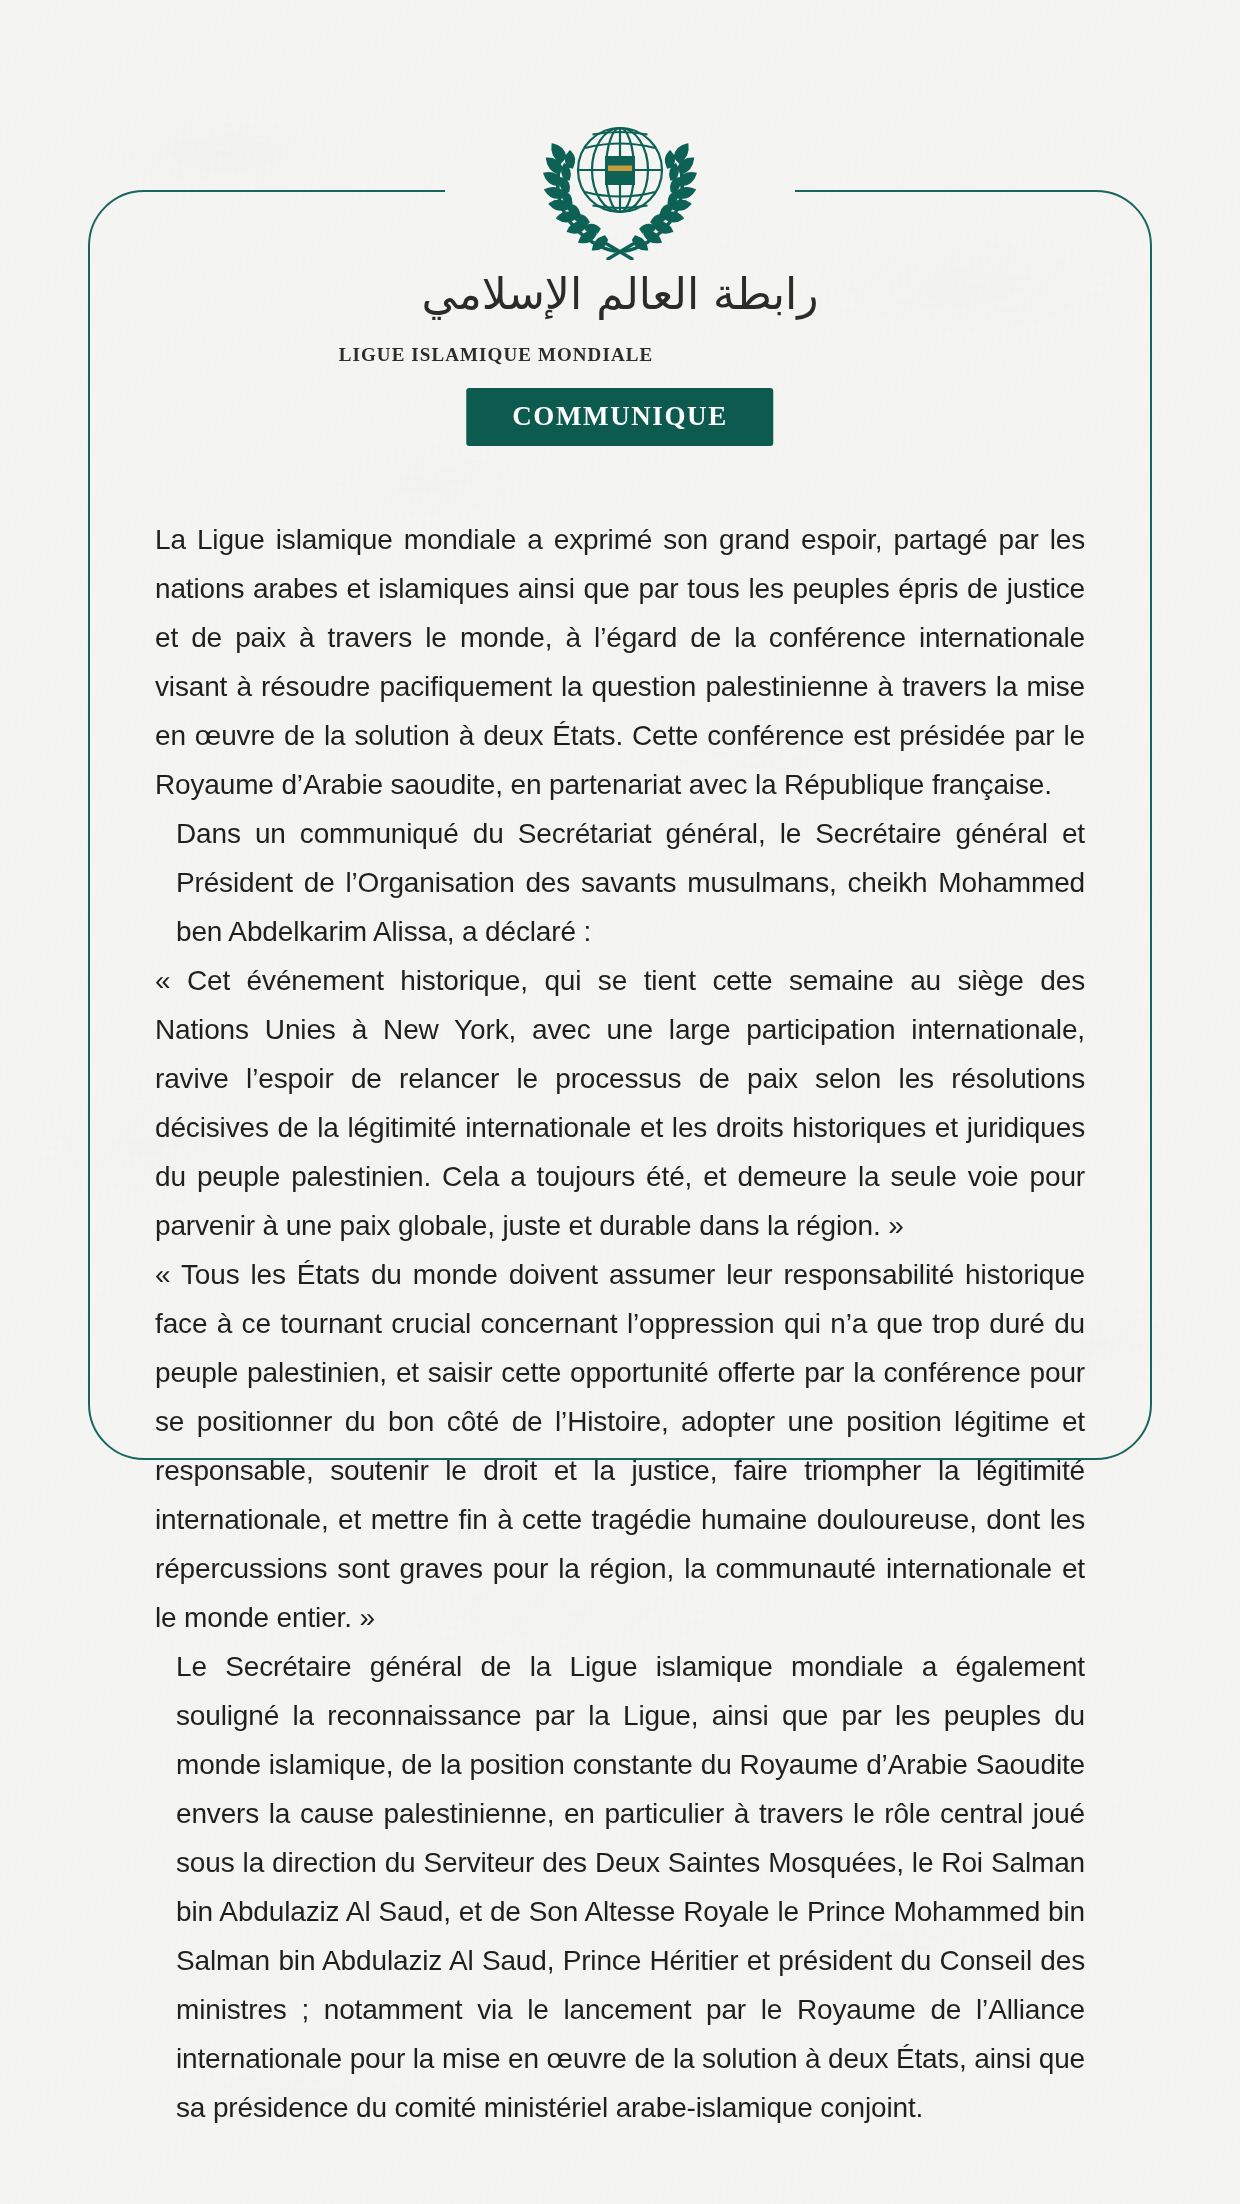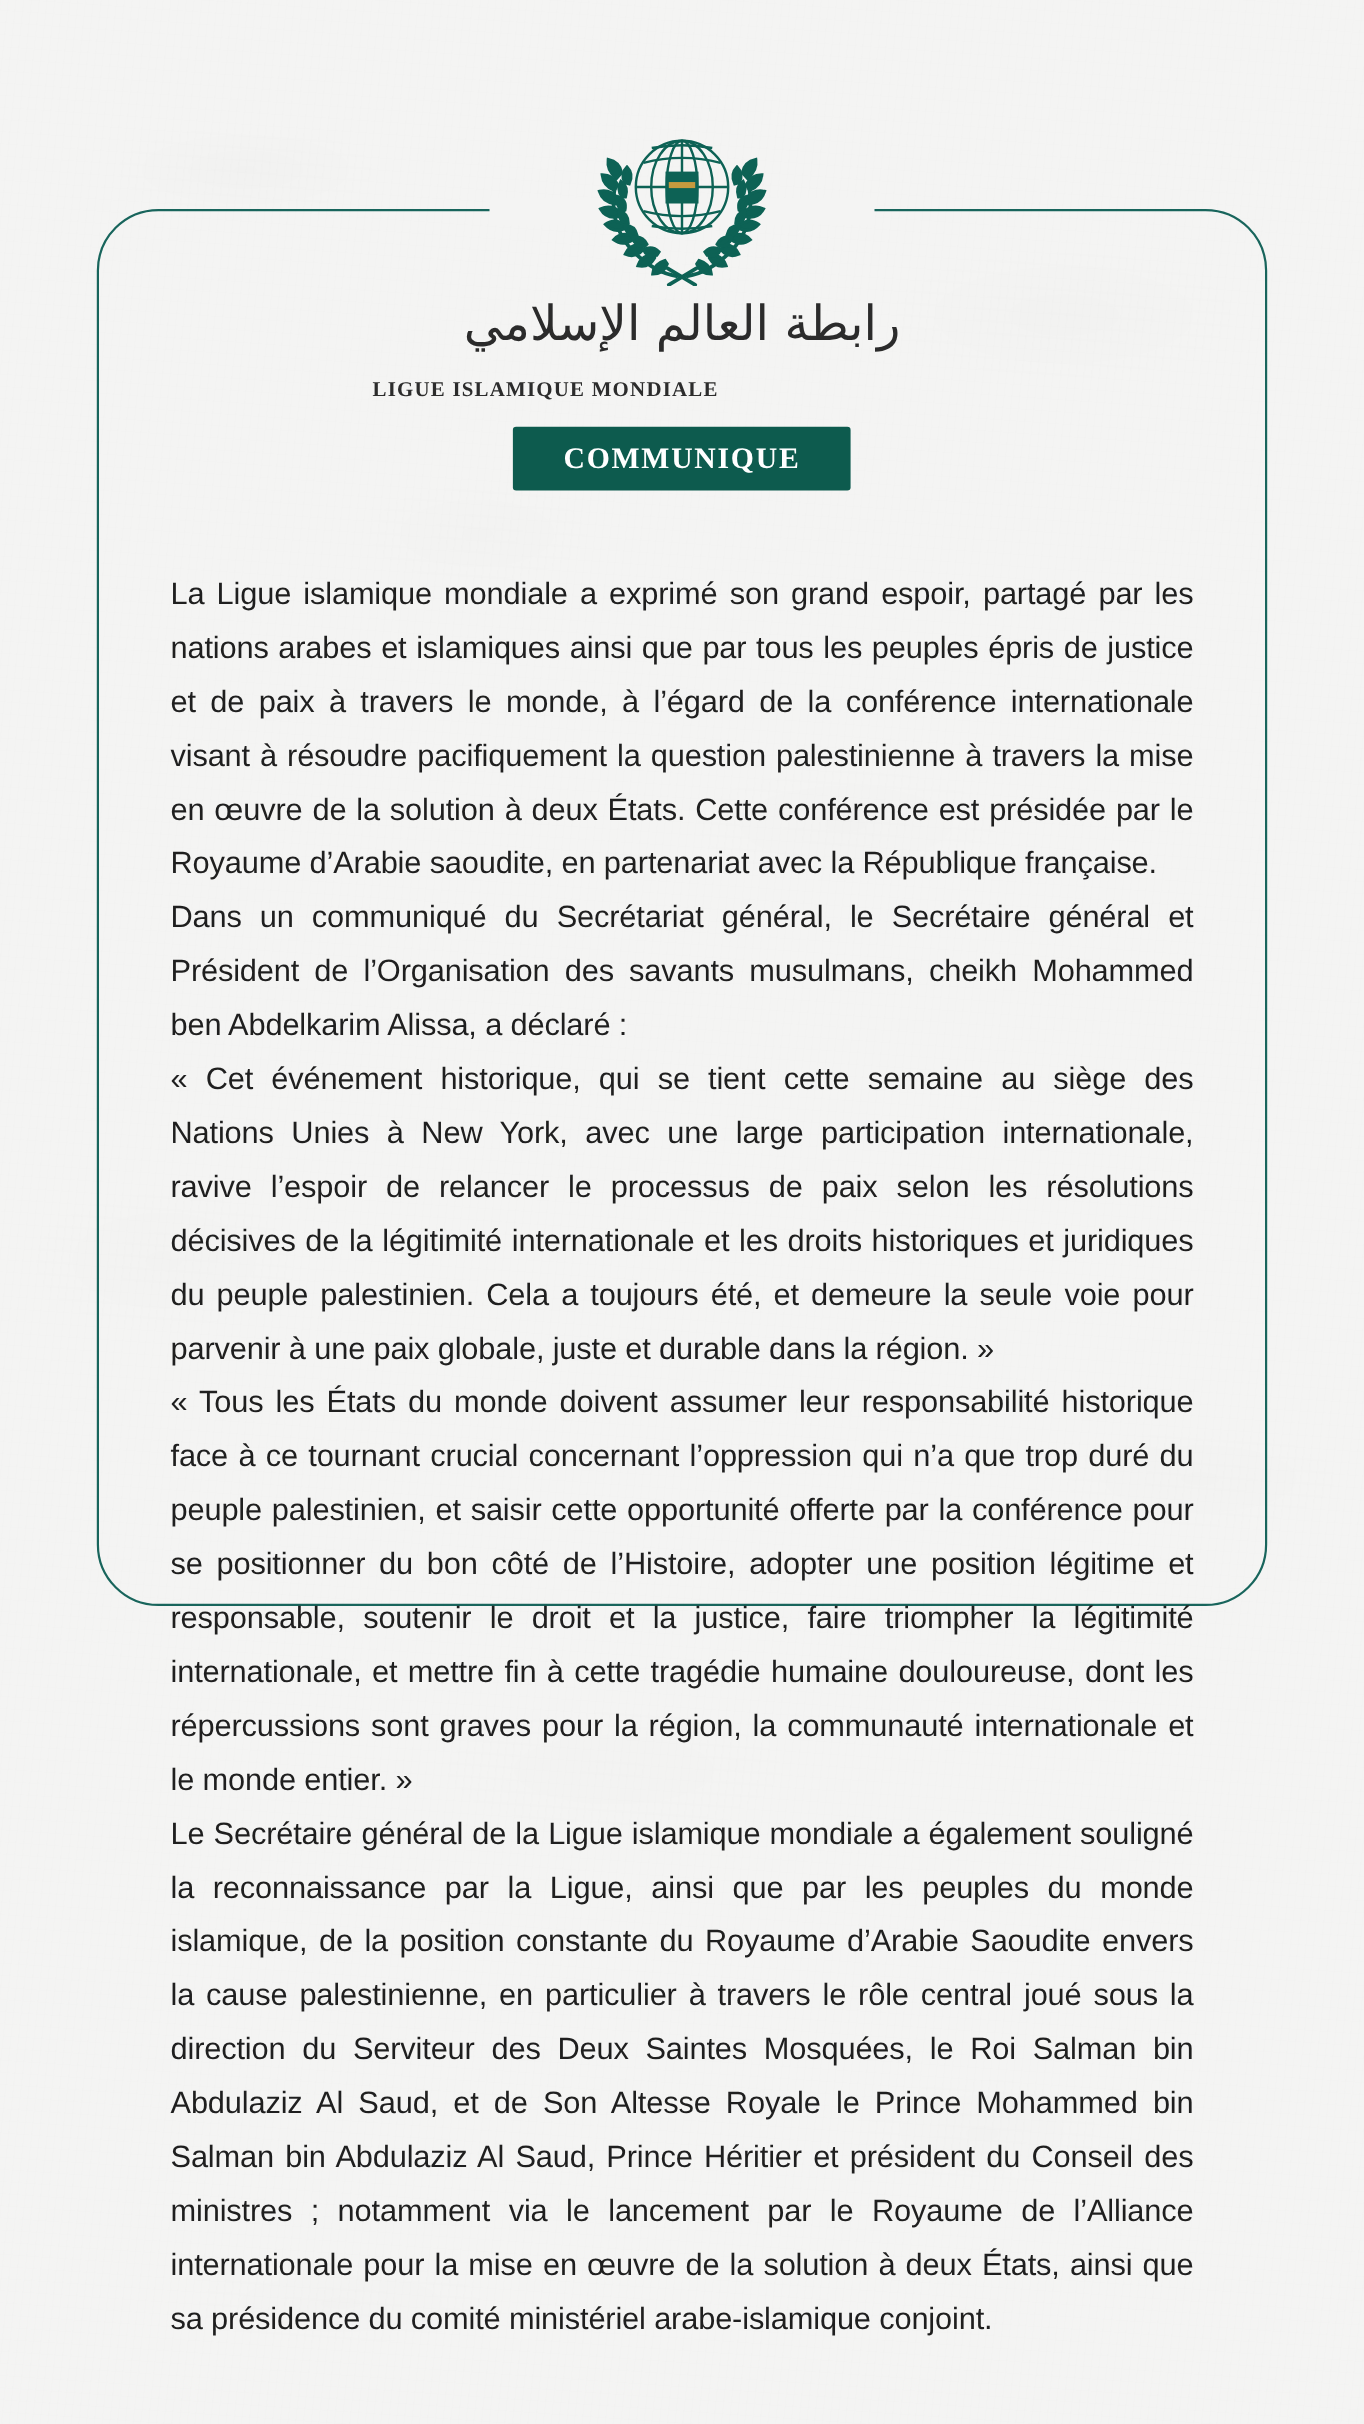--- a/index.html
+++ b/index.html
@@ -136,21 +136,21 @@
     font-size: 28px;
     line-height: 49px;
     color: #1f1f1f;
     text-align: justify;
     text-justify: inter-word;
     margin: 0;
     letter-spacing: -0.15px;
     -webkit-font-smoothing: antialiased;
   }
   .para + .para { margin-top: 0; }
-  .para-gap { margin-top: 33px; }
+  .para-gap { margin-top: 33px; margin-left: 21px; }
   .para-tight { margin-top: 0px; }
   .last-line-left { text-align-last: left; }
 </style>
 </head>
 <body>
 
 <div class="paper-texture"></div>
 
 <div class="card-frame"></div>
 <div class="frame-gap"></div>

